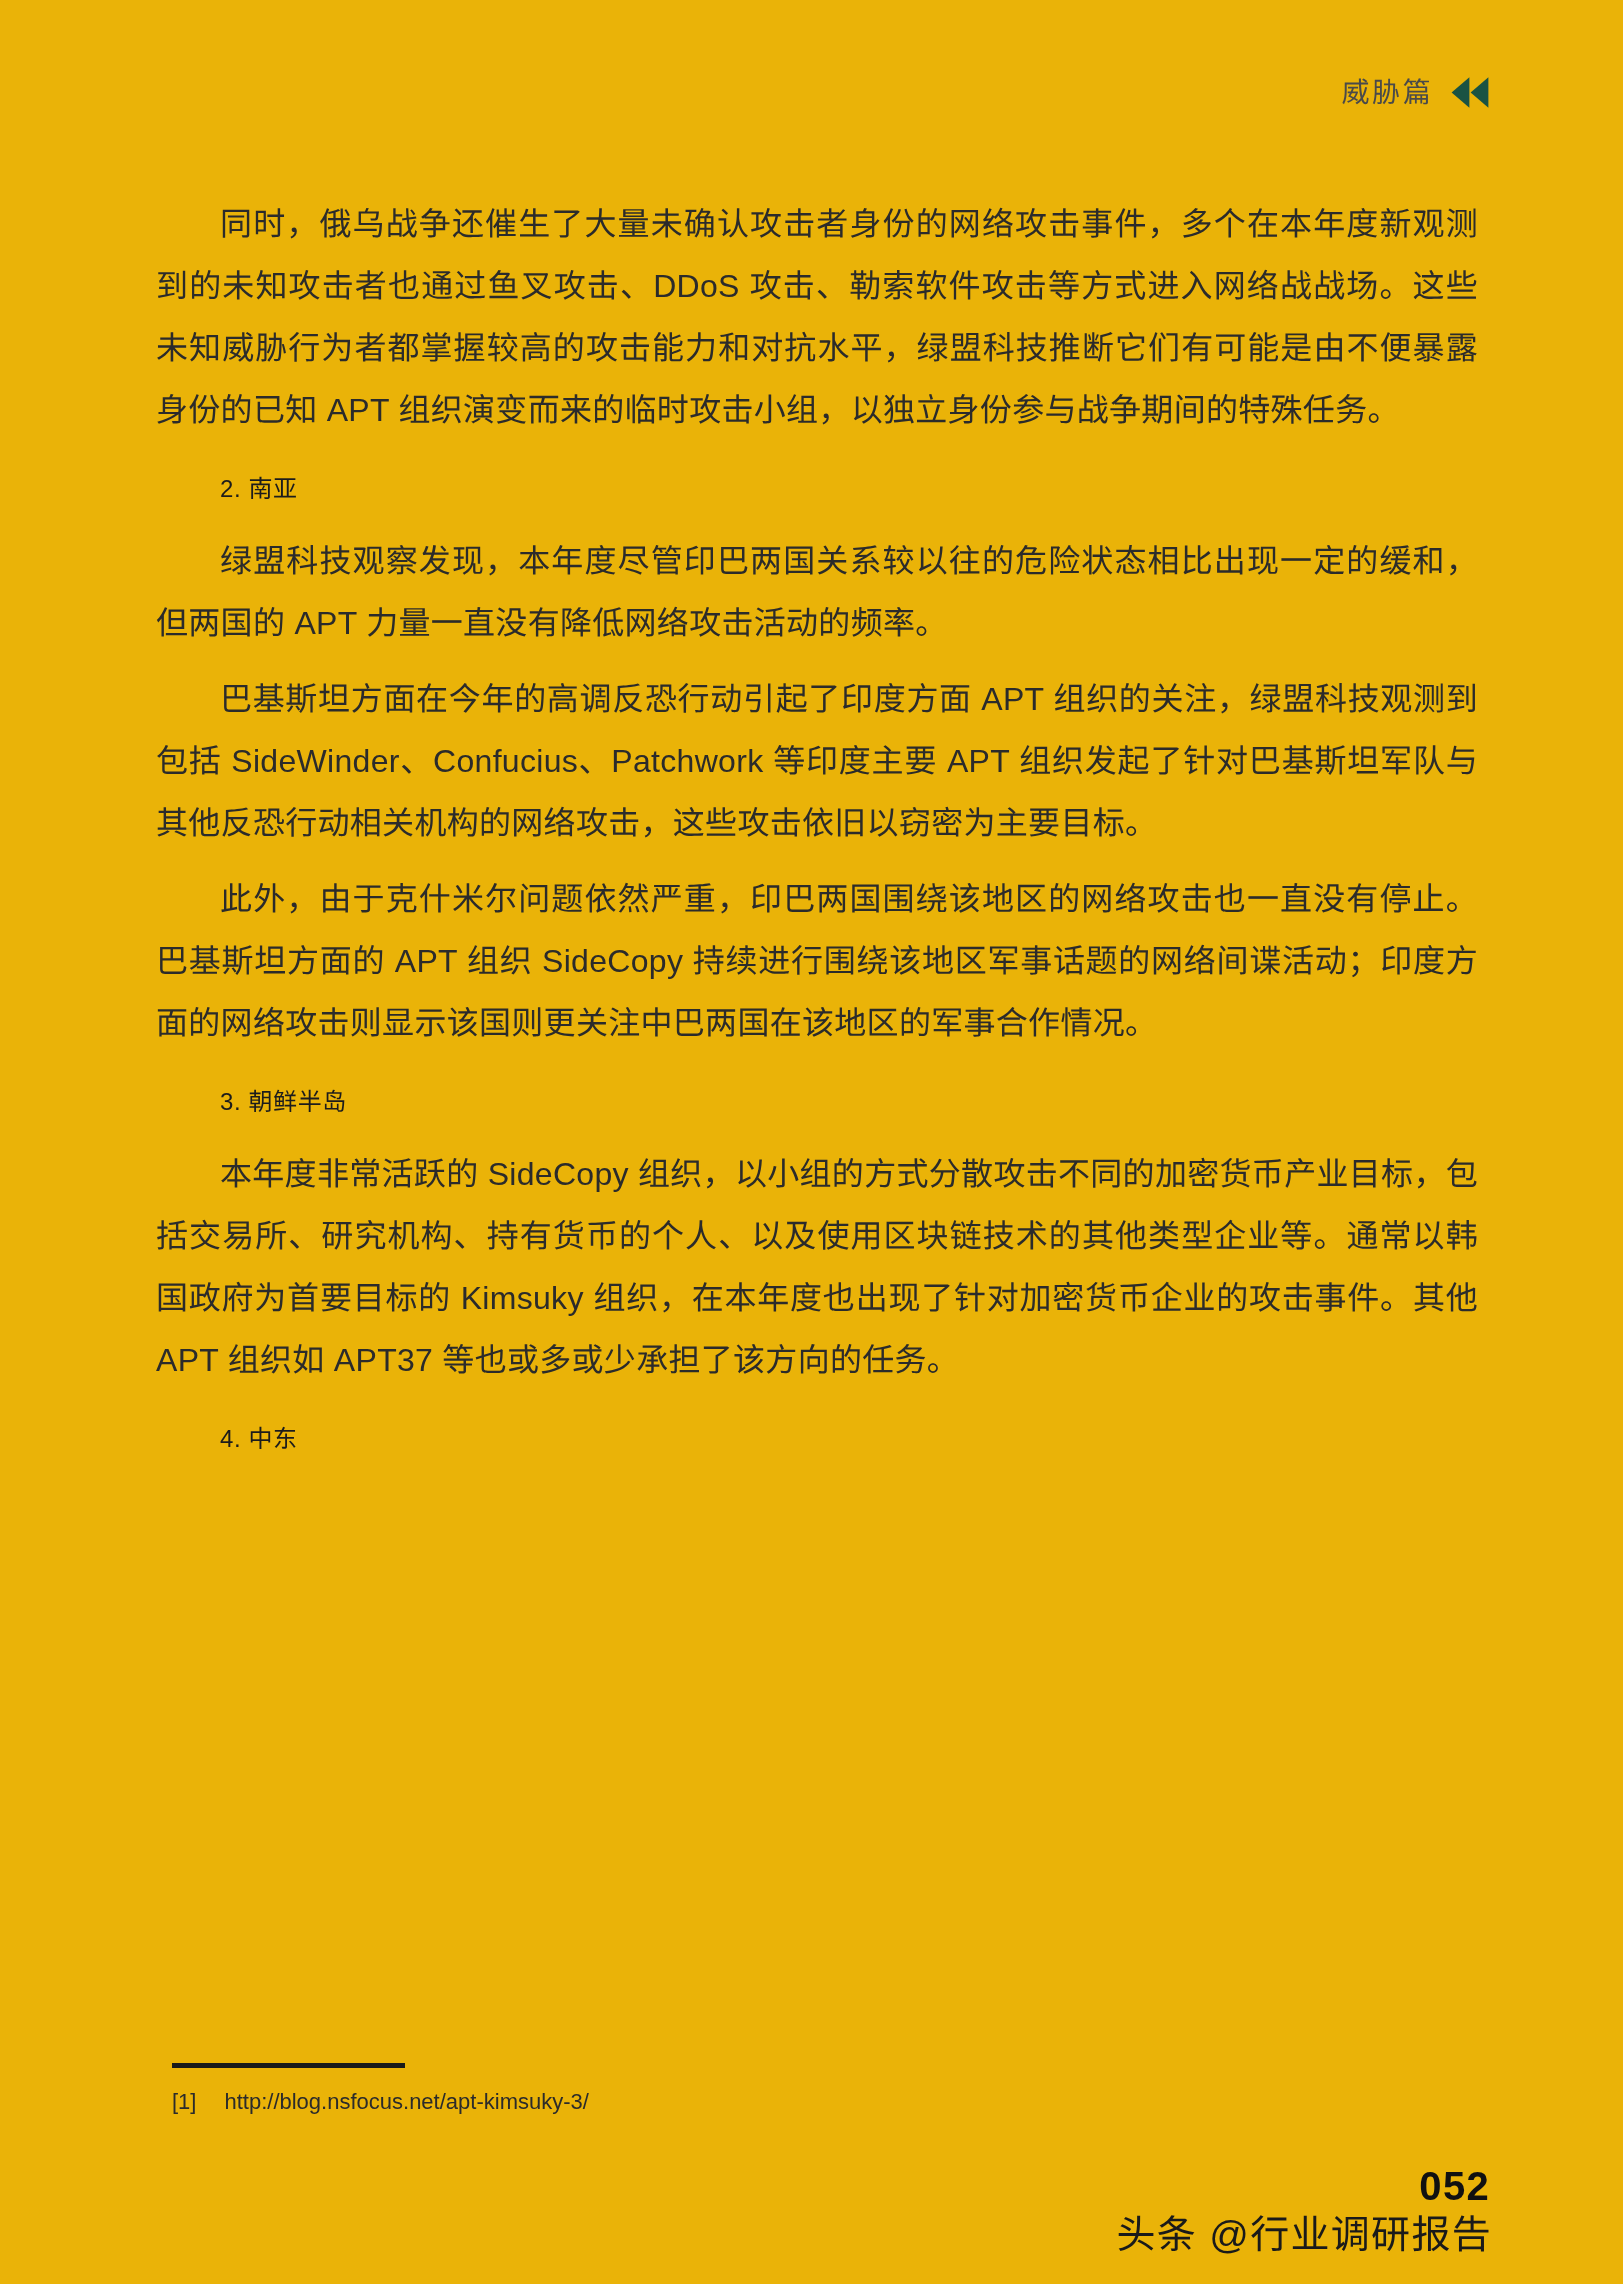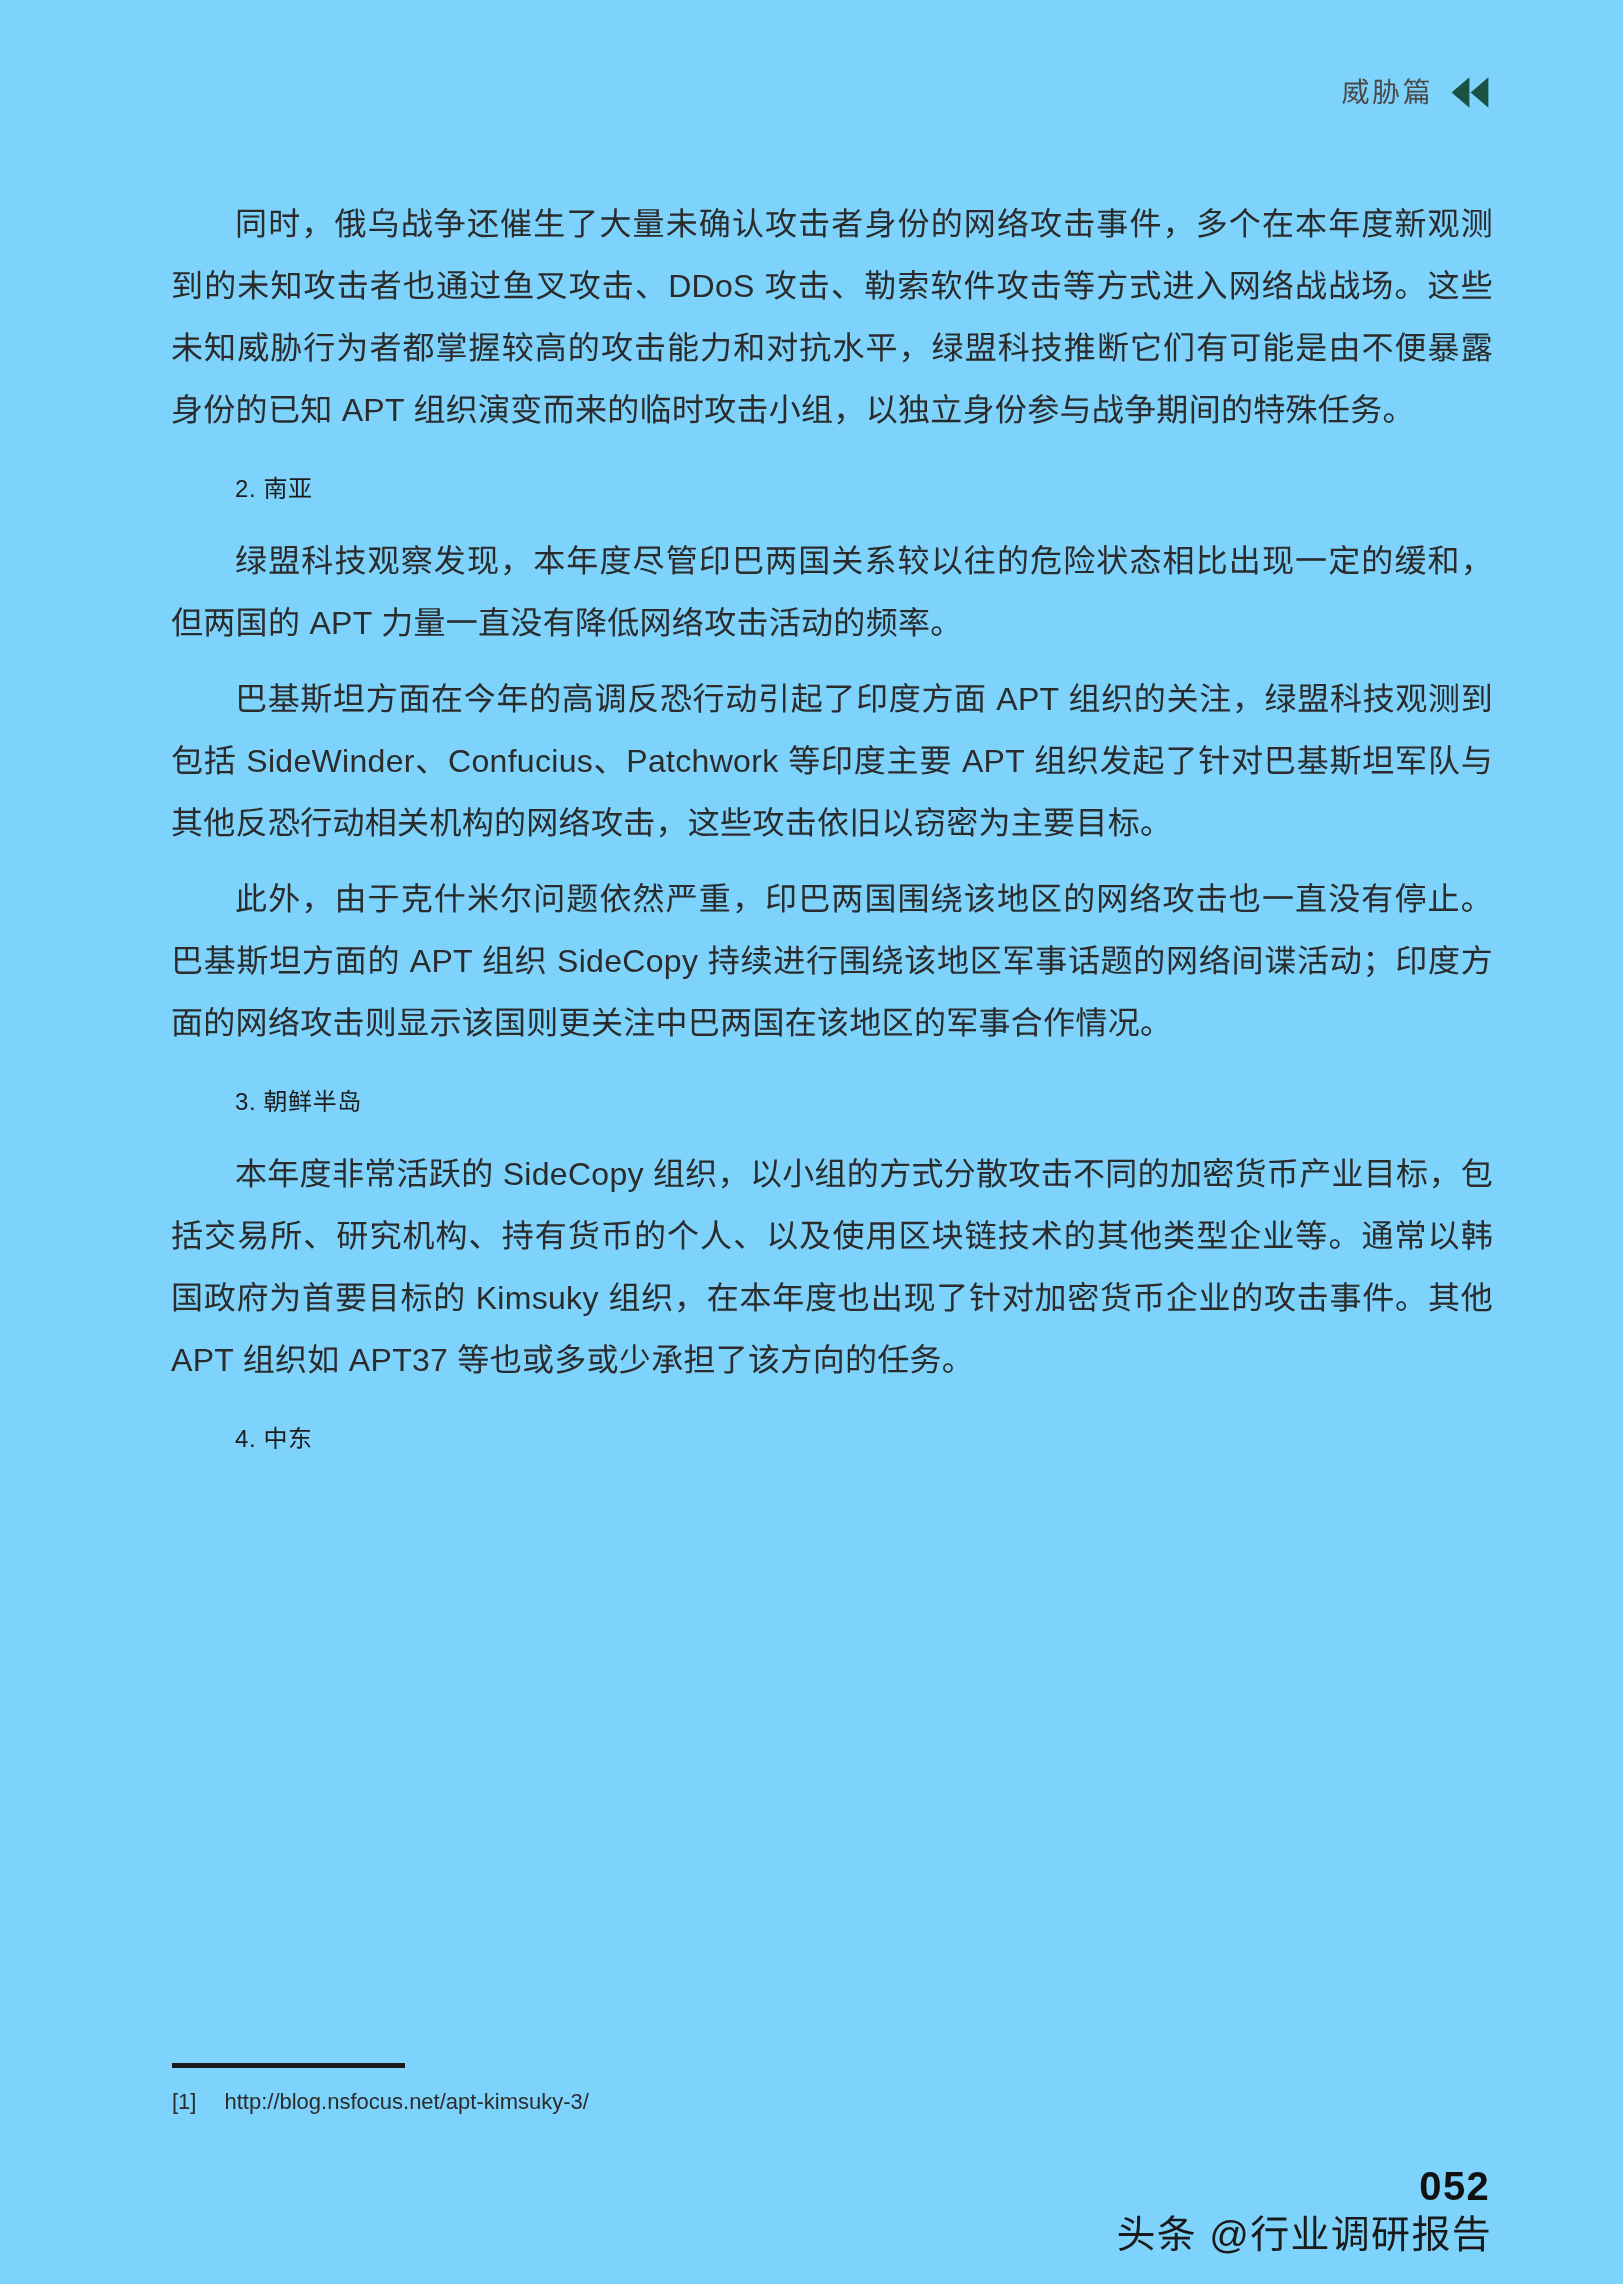--- a/index.html
+++ b/index.html
@@ -6,21 +6,21 @@
   html, body {
     margin: 0;
     padding: 0;
     background: #ffffff;
   }
 
   .page {
     position: relative;
     width: 1624px;
     height: 2284px;
-    background: #7dd3fc;
+    background: #eab308;
     font-family: "Liberation Sans", "DejaVu Sans", sans-serif;
     overflow: hidden;
     box-sizing: border-box;
     padding-left: 16px;
   }
 
   
   .running-header {
     position: absolute;
     top: 76px;
@@ -40,21 +40,21 @@
 
   .rewind-icon {
     display: block;
     width: 40px;
     height: 33px;
   }
 
   
   .body-column {
     position: absolute;
-    left: 171px;
+    left: 156px;
     top: 193px;
     width: 1322px;
   }
 
   .para {
     font-size: 32px;
     line-height: 62px;
     color: #2b2b2b;
     text-align: justify;
     text-justify: inter-ideograph;

